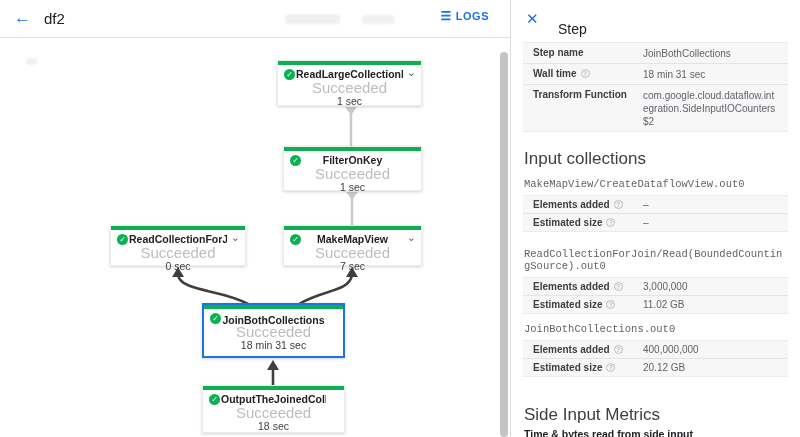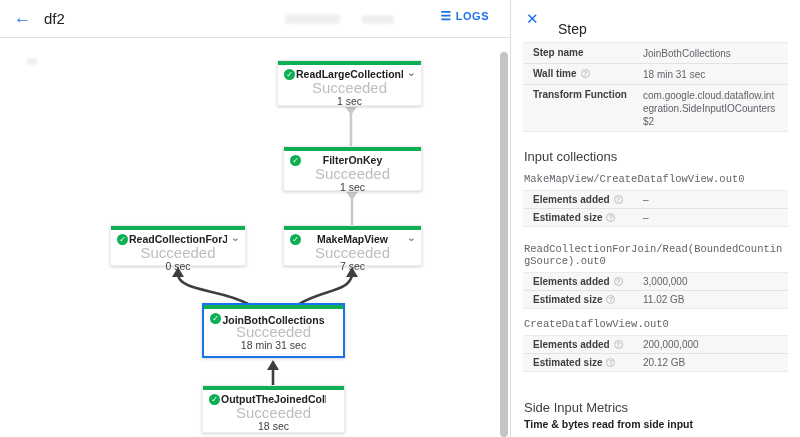--- a/index.html
+++ b/index.html
@@ -50,21 +50,21 @@
   .rp-body { padding:0 12px; }
 
   .kv-block { background:#f7f7f8; border-top:1px solid #ebebeb; border-bottom:1px solid #ebebeb; }
   .kv-row { display:flex; padding:4px 10px 3px 10px;justify-content:space-between; }
   .kv-row + .kv-row { border-top:1px solid #e3e3e3; }
   .kv-label { width:110px; flex:none; font-size:10px; font-weight:bold; color:#3c4043; }
   .kv-value { flex:1; font-size:10px; color:#5f6368; word-break:break-all; line-height:13px; }
 
   .help-icon { display:inline-block; width:9px; height:9px; border:1px solid #bdbdbd; border-radius:50%; color:#bdbdbd; font-size:7px; line-height:8px; text-align:center; margin-left:4px; vertical-align:1px; }
 
-  .section-heading { font-size:13px; color:#3c4043; margin:17px 0 0 1px; }
+  .section-heading { font-size:17px; color:#3c4043; margin:17px 0 0 1px; }
   .coll-name { font-size:10.5px; color:#5f6368; margin:9px 0 5px 1px; word-break:break-all;font-family:Liberation Mono, monospace; }
   .m-block { background:#f7f7f8; border-top:1px solid #ebebeb; border-bottom:1px solid #ebebeb; }
   .m-row { display:flex; padding:3px 10px; }
   .m-row + .m-row { border-top:1px solid #e3e3e3; }
   .m-label { width:110px; flex:none; font-size:10px; font-weight:bold; color:#3c4043; }
   .m-value { flex:1; font-size:10px; color:#5f6368; }
 
   .sub-heading { font-size:10.5px; font-weight:bold; color:#202124; margin:3px 0 4px 1px; }
 </style>
 </head>
@@ -217,25 +217,25 @@
           <span class="m-label"><span>Elements added</span><span class="help-icon">?</span></span>
           <span class="m-value">3,000,000</span>
         </div>
         <div class="m-row">
           <span class="m-label"><span>Estimated size</span><span class="help-icon">?</span></span>
           <span class="m-value">11.02 GB</span>
         </div>
       </div>
 
 
-      <div class="coll-name">CreateDataflowView.out0</div>
+      <div class="coll-name">JoinBothCollections.out0</div>
       <div class="m-block">
         <div class="m-row">
           <span class="m-label"><span>Elements added</span><span class="help-icon">?</span></span>
-          <span class="m-value">200,000,000</span>
+          <span class="m-value">400,000,000</span>
         </div>
         <div class="m-row">
           <span class="m-label"><span>Estimated size</span><span class="help-icon">?</span></span>
           <span class="m-value">20.12 GB</span>
         </div>
       </div>
 
       <div class="section-heading" style="margin-top:28px;">Side Input Metrics</div>
       <div class="sub-heading">Time &amp; bytes read from side input</div>
 

